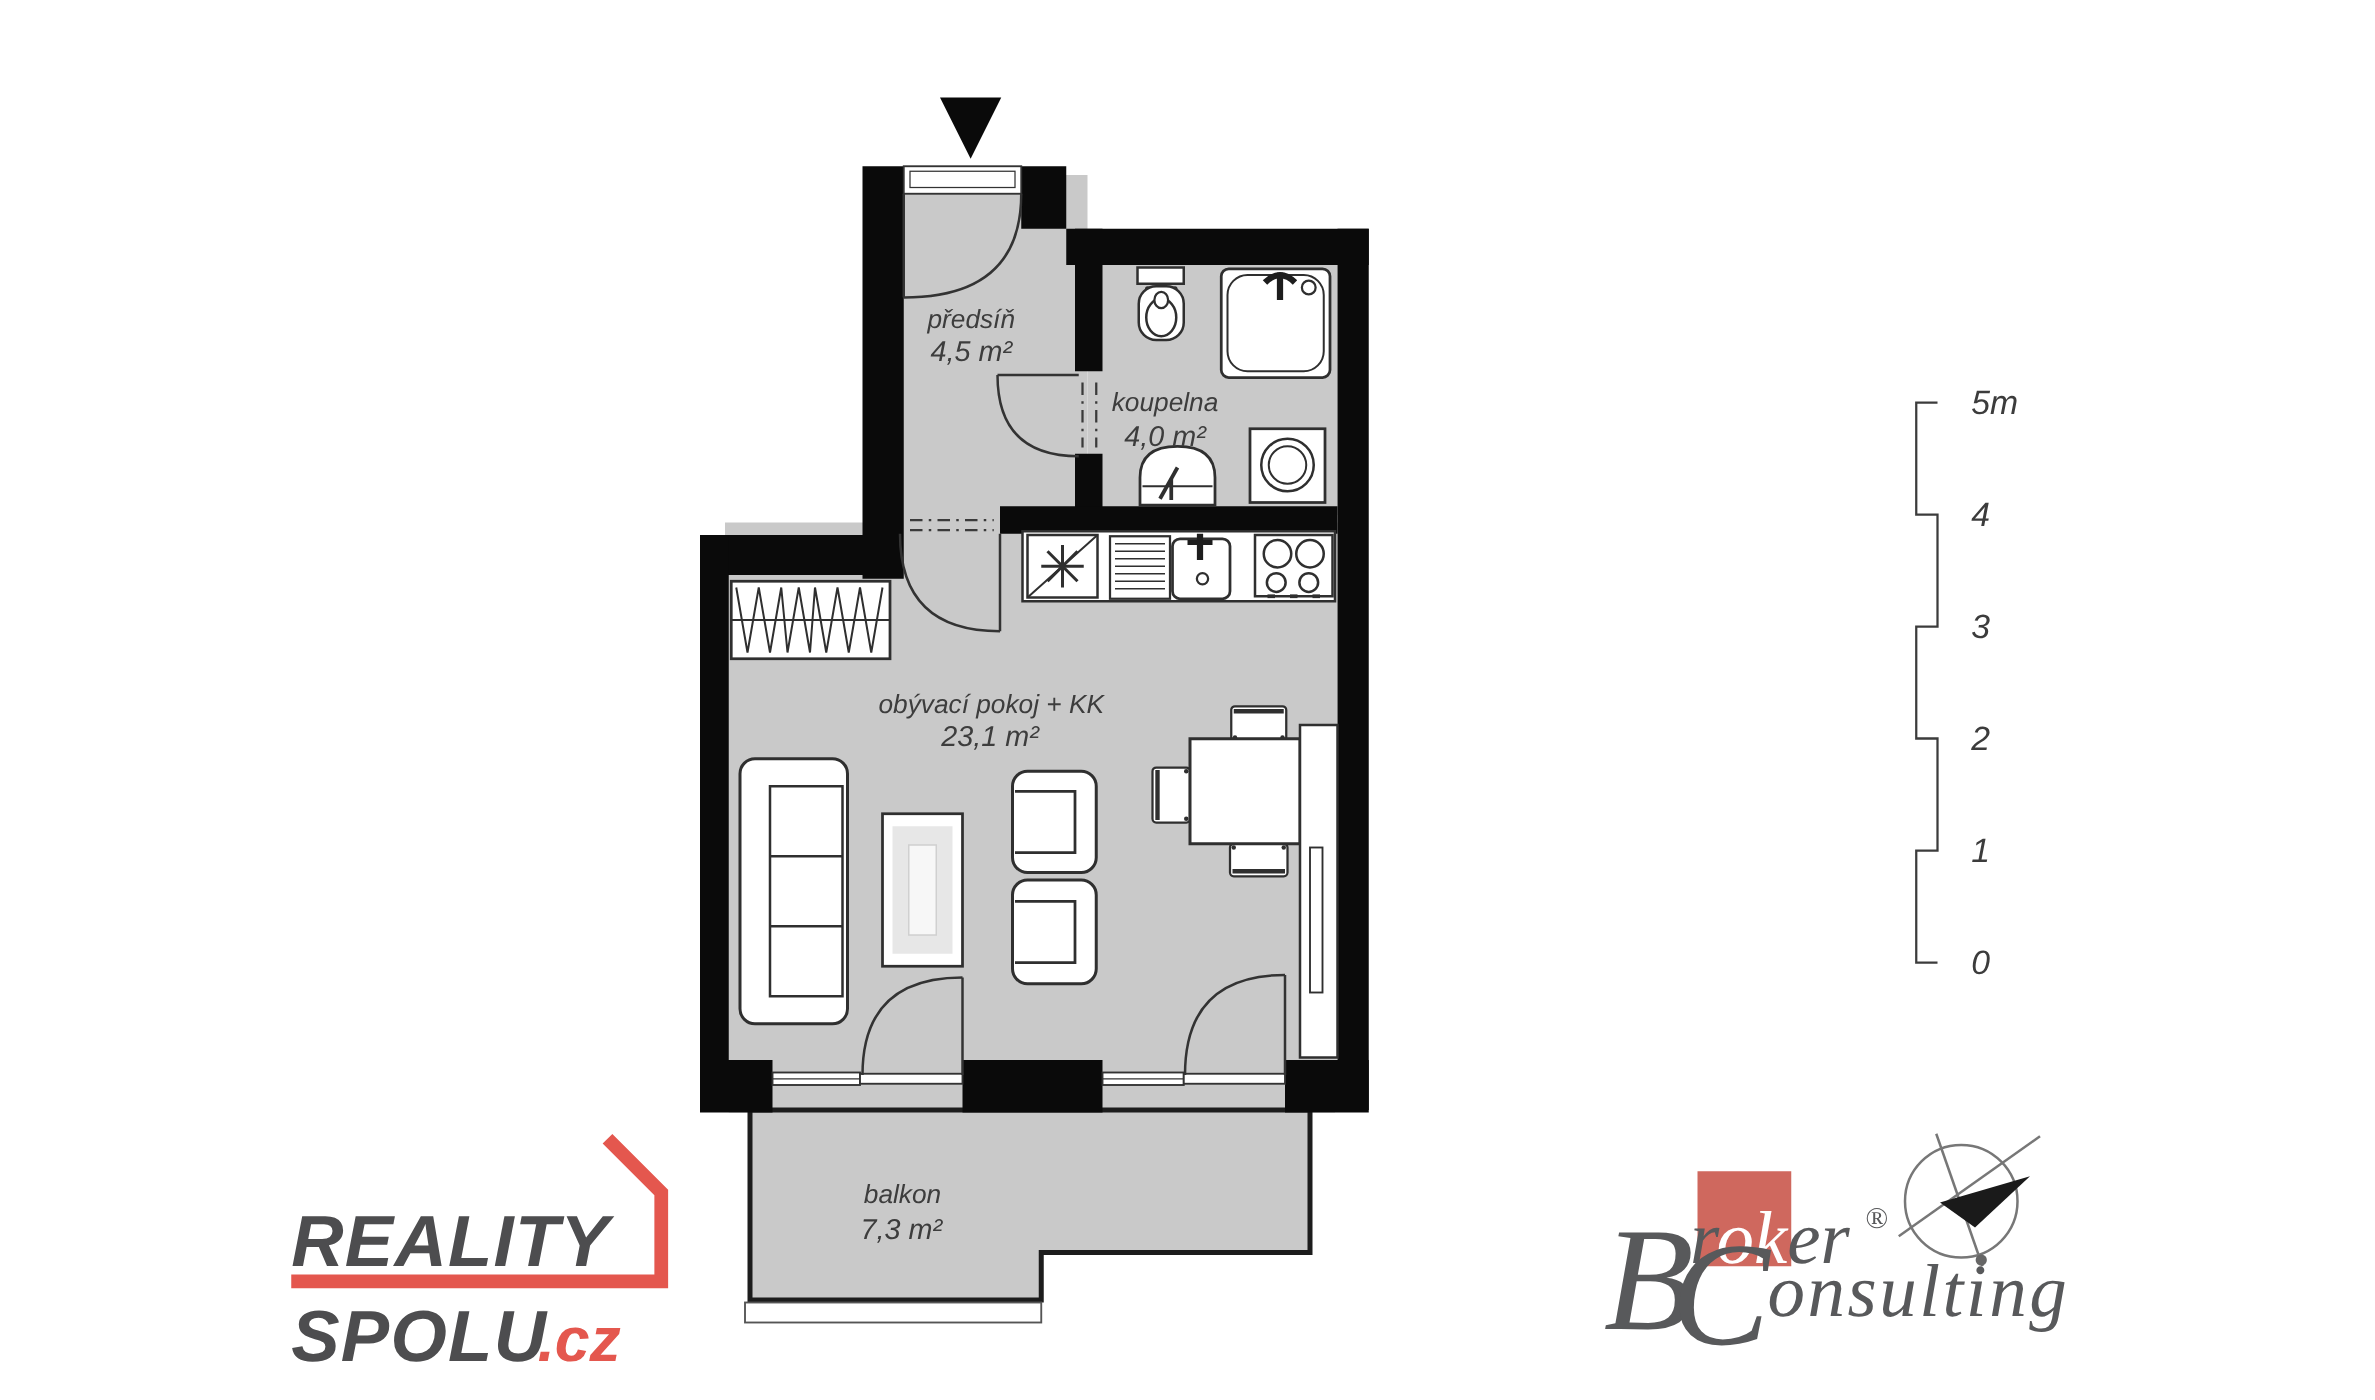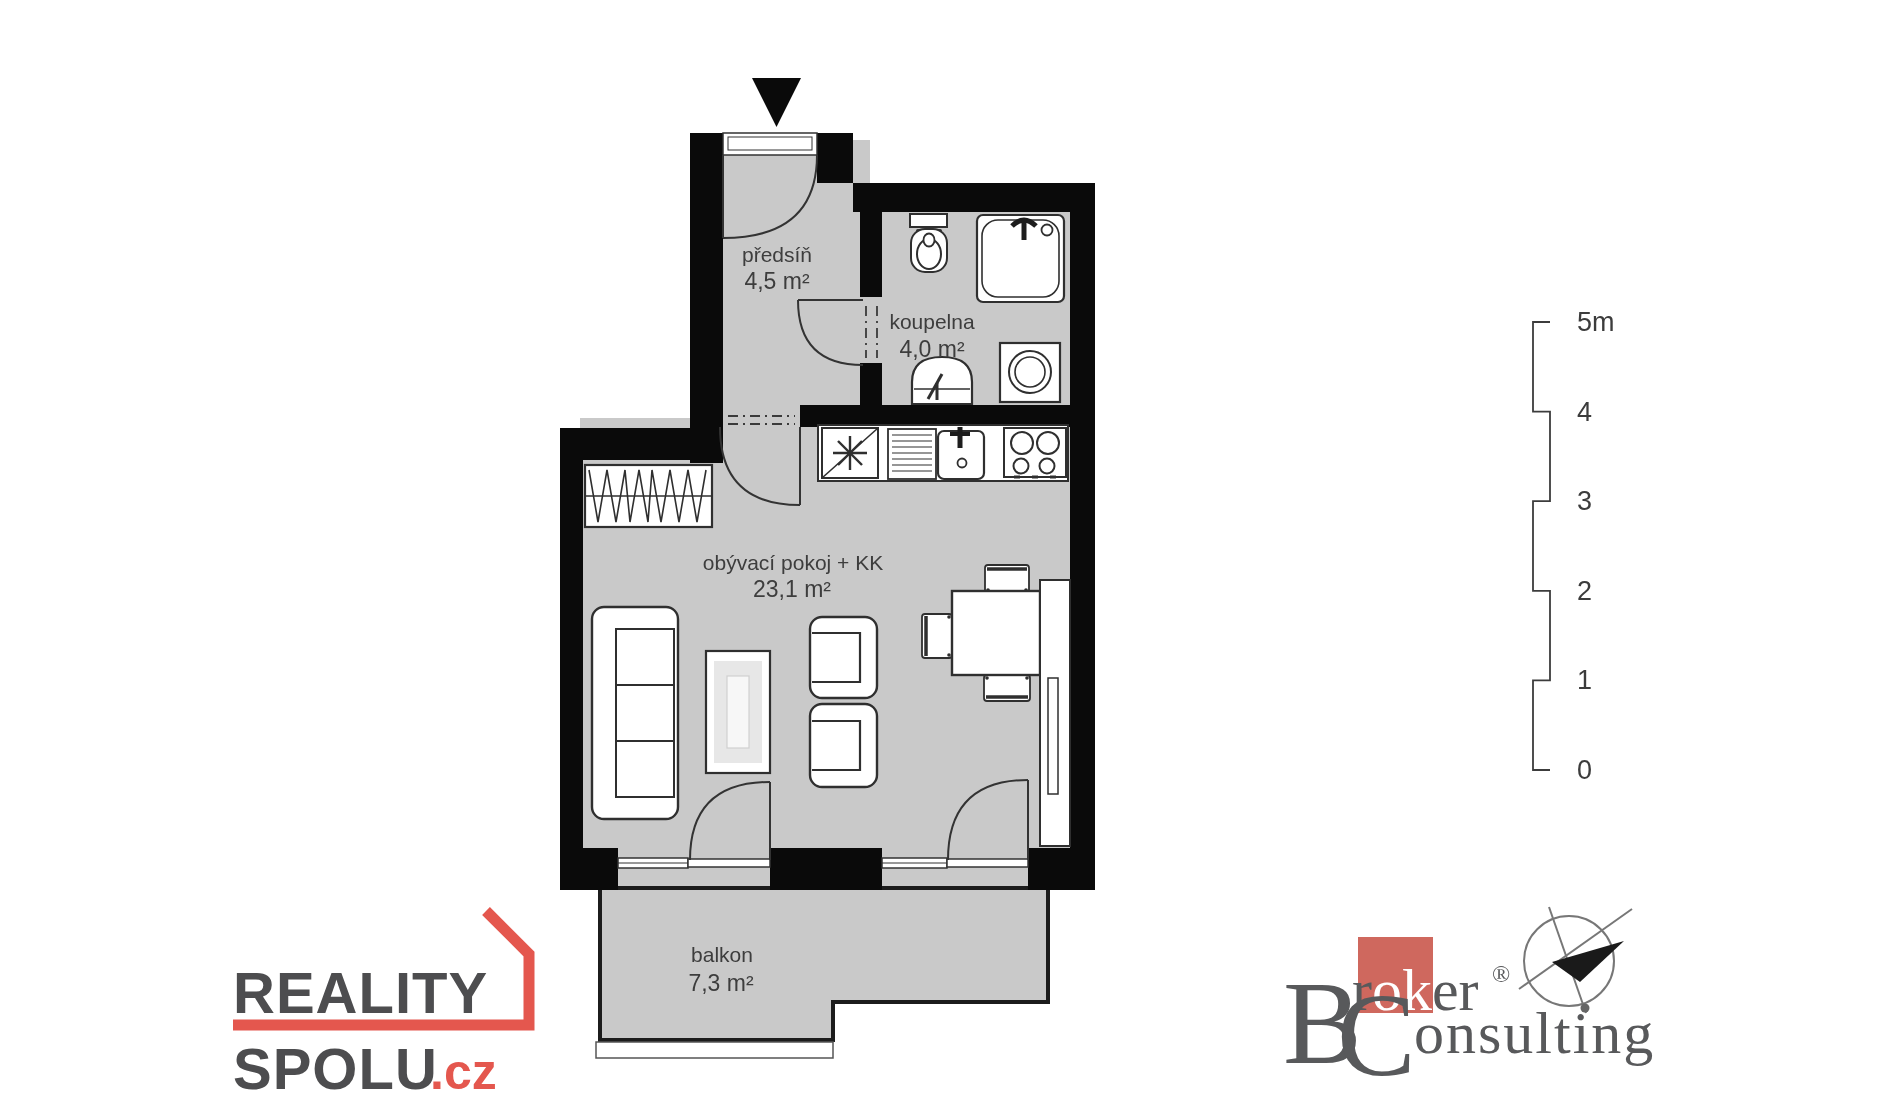--- a/index.html
+++ b/index.html
@@ -1,17 +1,17 @@
 <!DOCTYPE html>
 <html><head>
 <meta charset="utf-8">
 <style>
   html,body{margin:0;padding:0;background:#ffffff;}
   #canvas{position:relative;width:1900px;height:1120px;background:#ffffff;overflow:hidden;
-          font-family:"Liberation Sans",sans-serif;}
+          font-family:"Liberation Sans",sans-serif;font-style:italic;}
   svg text{font-family:"Liberation Sans",sans-serif;}
   svg text.serif{font-family:"Liberation Serif",serif;}
 </style>
 </head>
 <body>
 
 <div id="canvas">
 <svg width="1900" height="1120" viewBox="0 0 1900 1120">
 
   <g>

